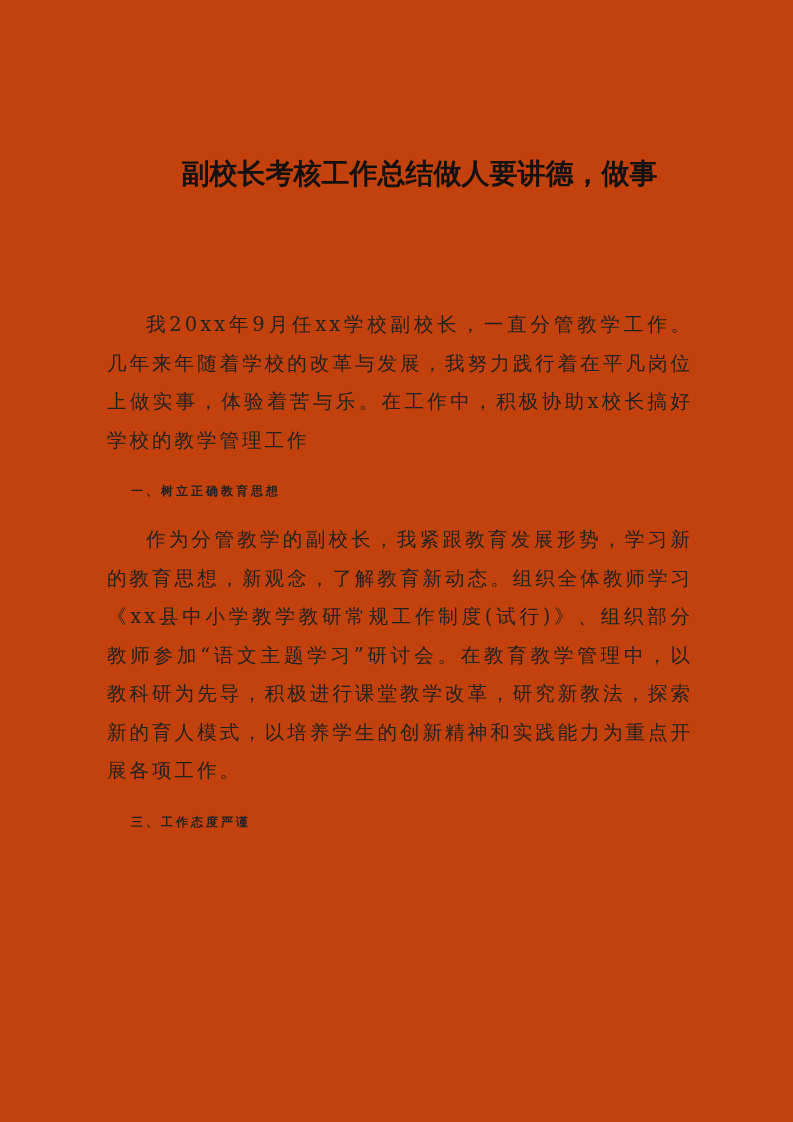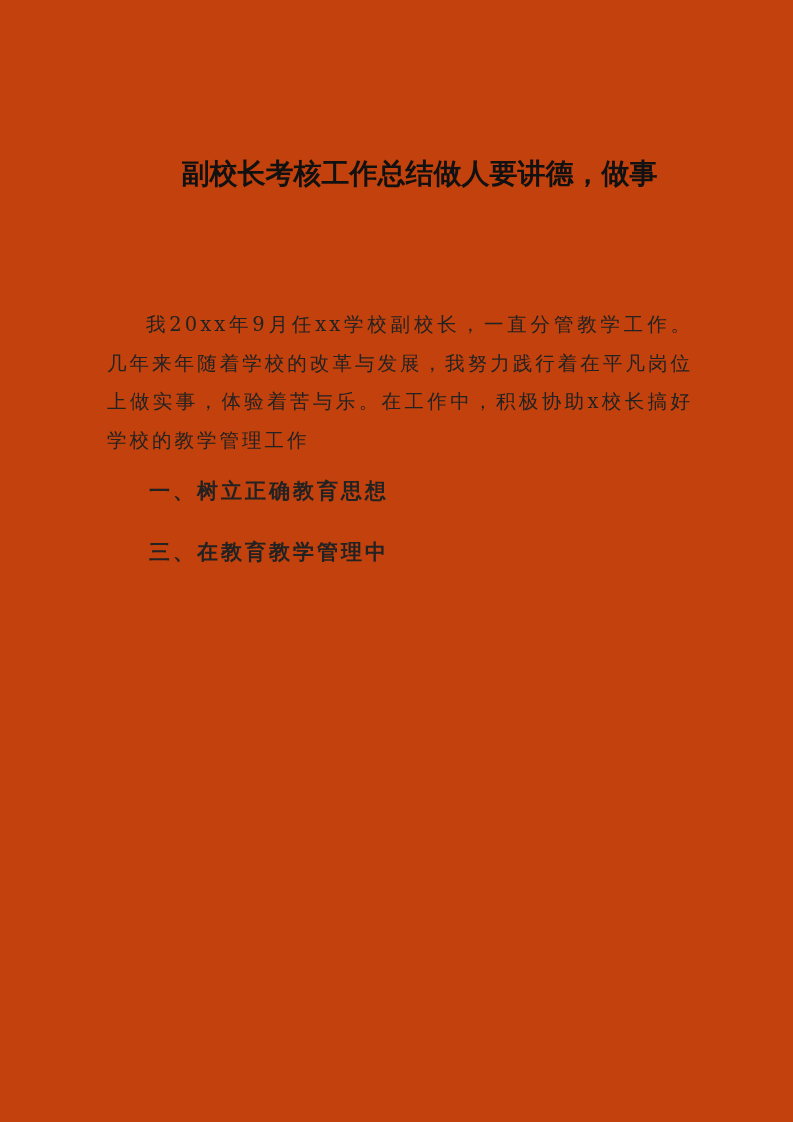--- a/index.html
+++ b/index.html
@@ -13,34 +13,35 @@
   }
   .title .l1 { display: block; padding-left: 42px; white-space: nowrap; }
   .title .l2 { display: block; margin-left: -40px; }
   .body {
     position: absolute; left: 107px; width: 586px; top: 287px;
     font-family: "DejaVu Serif", serif; font-size: 19.5px;
     line-height: 38.5px; color: #222; letter-spacing: 3px; margin-top: 19px;
   }
   .body p { margin: 0; text-indent: 2em; text-align: justify; }
   .body h2 {
-    margin: 0; padding: 12px 0 11px 0; font-size: 21px; font-weight: bold;
+    margin: 0; padding: 12px 0 11px 0; font-size: 12px; font-weight: bold;
     text-indent: 2em; font-family: Liberation Sans, sans-serif; color: #222;
     line-height: 38px;
   }
 </style>
 </head>
 <body>
 
 <div class="page">
   <h1 class="title">
     <span class="l1">副校长考核工作总结做人要讲德，做事</span>
   </h1>
 
   <div class="body">
     <p>我20xx年9月任xx学校副校长，一直分管教学工作。几年来年随着学校的改革与发展，我努力践行着在平凡岗位上做实事，体验着苦与乐。在工作中，积极协助x校长搞好学校的教学管理工作</p>
 
     <h2>一、树立正确教育思想</h2>
 
+    <p>作为分管教学的副校长，我紧跟教育发展形势，学习新的教育思想，新观念，了解教育新动态。组织全体教师学习《xx县中小学教学教研常规工作制度(试行)》、组织部分教师参加“语文主题学习”研讨会。在教育教学管理中，以教科研为先导，积极进行课堂教学改革，研究新教法，探索新的育人模式，以培养学生的创新精神和实践能力为重点开展各项工作。</p>
 
-    <h2>三、在教育教学管理中</h2>
+    <h2>三、工作态度严谨</h2>
   </div>
 </div>
 
 </body></html>

